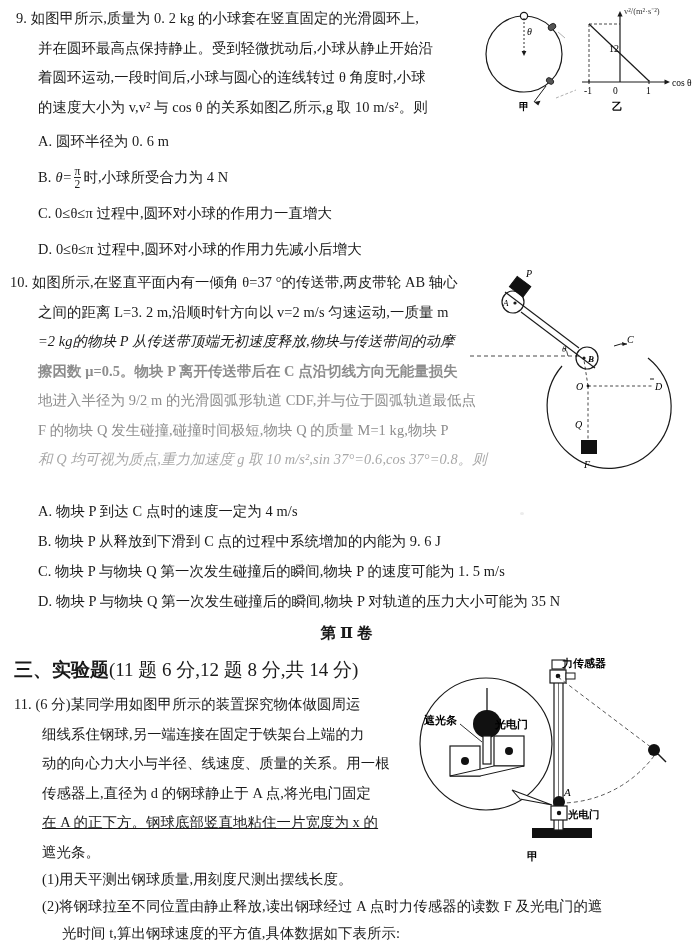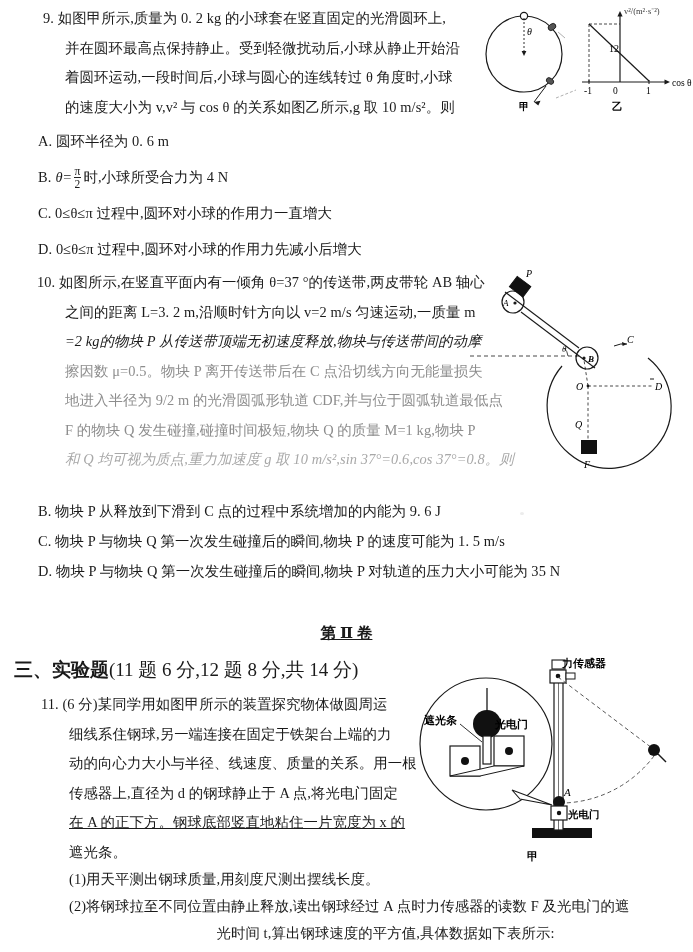--- a/index.html
+++ b/index.html
@@ -24,21 +24,20 @@
 
   
   .qblock {
     position: absolute;
     font-size: 14.4px;
     line-height: 29.5px;
   }
   .qline {
     white-space: nowrap;
     letter-spacing: 0.1px;
-    margin-left: 27px;
   }
   .num {
     display: inline-block;
   }
   .opt {
     white-space: nowrap;
     letter-spacing: 0.1px;
   }
   .ital {
     font-style: italic;
@@ -177,35 +176,39 @@
     <div class="qline">
       <span class="num">10.</span>
       <span>如图所示,在竖直平面内有一倾角 θ=37 °的传送带,两皮带轮 AB 轴心</span>
     </div>
     <div class="qline" style="padding-left:28px;">
       <span>之间的距离 L=3. 2 m,沿顺时针方向以 v=2 m/s 匀速运动,一质量 m</span>
     </div>
     <div class="qline" style="padding-left:28px;font-style:italic;">
       <span>=2 kg的物块 P 从传送带顶端无初速度释放,物块与传送带间的动摩</span>
     </div>
-    <div class="qline faded" style="padding-left:28px;">
+    <div class="qline faded" style="padding-left:28px;font-weight:bold;">
       <span>擦因数 μ=0.5。物块 P 离开传送带后在 C 点沿切线方向无能量损失</span>
     </div>
     <div class="qline faded" style="padding-left:28px;">
       <span>地进入半径为 9/2 m 的光滑圆弧形轨道 CDF,并与位于圆弧轨道最低点</span>
     </div>
     <div class="qline faded" style="padding-left:28px;">
       <span>F 的物块 Q 发生碰撞,碰撞时间极短,物块 Q 的质量 M=1 kg,物块 P</span>
     </div>
     <div class="qline faded2" style="padding-left:28px;font-style:italic;">
       <span>和 Q 均可视为质点,重力加速度 g 取 10 m/s²,sin 37°=0.6,cos 37°=0.8。则</span>
     </div>
   </div>
 
   <div class="qblock" style="left:38px; top:496px; width:640px; line-height:30px;">
+    <div class="opt">
+      <span>A.</span>
+      <span>物块 P 到达 C 点时的速度一定为 4 m/s</span>
+    </div>
     <div class="opt">
       <span>B.</span>
       <span>物块 P 从释放到下滑到 C 点的过程中系统增加的内能为 9. 6 J</span>
     </div>
     <div class="opt">
       <span>C.</span>
       <span>物块 P 与物块 Q 第一次发生碰撞后的瞬间,物块 P 的速度可能为 1. 5 m/s</span>
     </div>
     <div class="opt">
       <span>D.</span>
@@ -252,21 +255,21 @@
 
       <line x1="118" y1="120" x2="118" y2="178" stroke="#1a1a1a" stroke-width="0.8" stroke-dasharray="3,2.5"></line>
 
       <text x="105" y="162" font-family="Liberation Serif, serif" font-size="10" font-style="italic">Q</text>
 
       <rect x="111" y="174" width="16" height="14" fill="#111"></rect>
       <text x="114" y="202" font-family="Liberation Serif, serif" font-size="10" font-style="italic">F</text>
     </svg>
   </div>
 
-  <div class="vol-title" style="top:623px;text-decoration:underline;">第 Ⅱ 卷</div>
+  <div class="vol-title" style="top:623px;">第 Ⅱ 卷</div>
 
   <div class="sec-head" style="left:14px; top:657px;">
     <b>三、实验题</b><span>(11 题 6 分,12 题 8 分,共 14 分)</span>
   </div>
 
   <div class="qblock" style="left:14px; top:690px; width:400px; line-height:29.5px;">
     <div class="qline">
       <span class="num">11.</span>
       <span>(6 分)某同学用如图甲所示的装置探究物体做圆周运</span>
     </div>
@@ -287,21 +290,21 @@
     </div>
   </div>
 
   <div class="qblock" style="left:42px; top:866px; width:640px; line-height:27px;">
     <div class="qline">
       <span>(1)用天平测出钢球质量,用刻度尺测出摆线长度。</span>
     </div>
     <div class="qline">
       <span>(2)将钢球拉至不同位置由静止释放,读出钢球经过 A 点时力传感器的读数 F 及光电门的遮</span>
     </div>
-    <div class="qline" style="padding-left:20px;text-align:center;">
+    <div class="qline" style="padding-left:20px;">
       <span>光时间 t,算出钢球速度的平方值,具体数据如下表所示:</span>
     </div>
   </div>
 
   <div class="fig" style="left:402px; top:656px; width:291px; height:240px;">
     <svg width="291" height="240" viewBox="0 0 291 240">
 
       <rect x="130" y="172" width="60" height="10" fill="#111"></rect>
 
       <rect x="152" y="16" width="9" height="158" fill="#fff" stroke="#1a1a1a" stroke-width="1.2"></rect>

